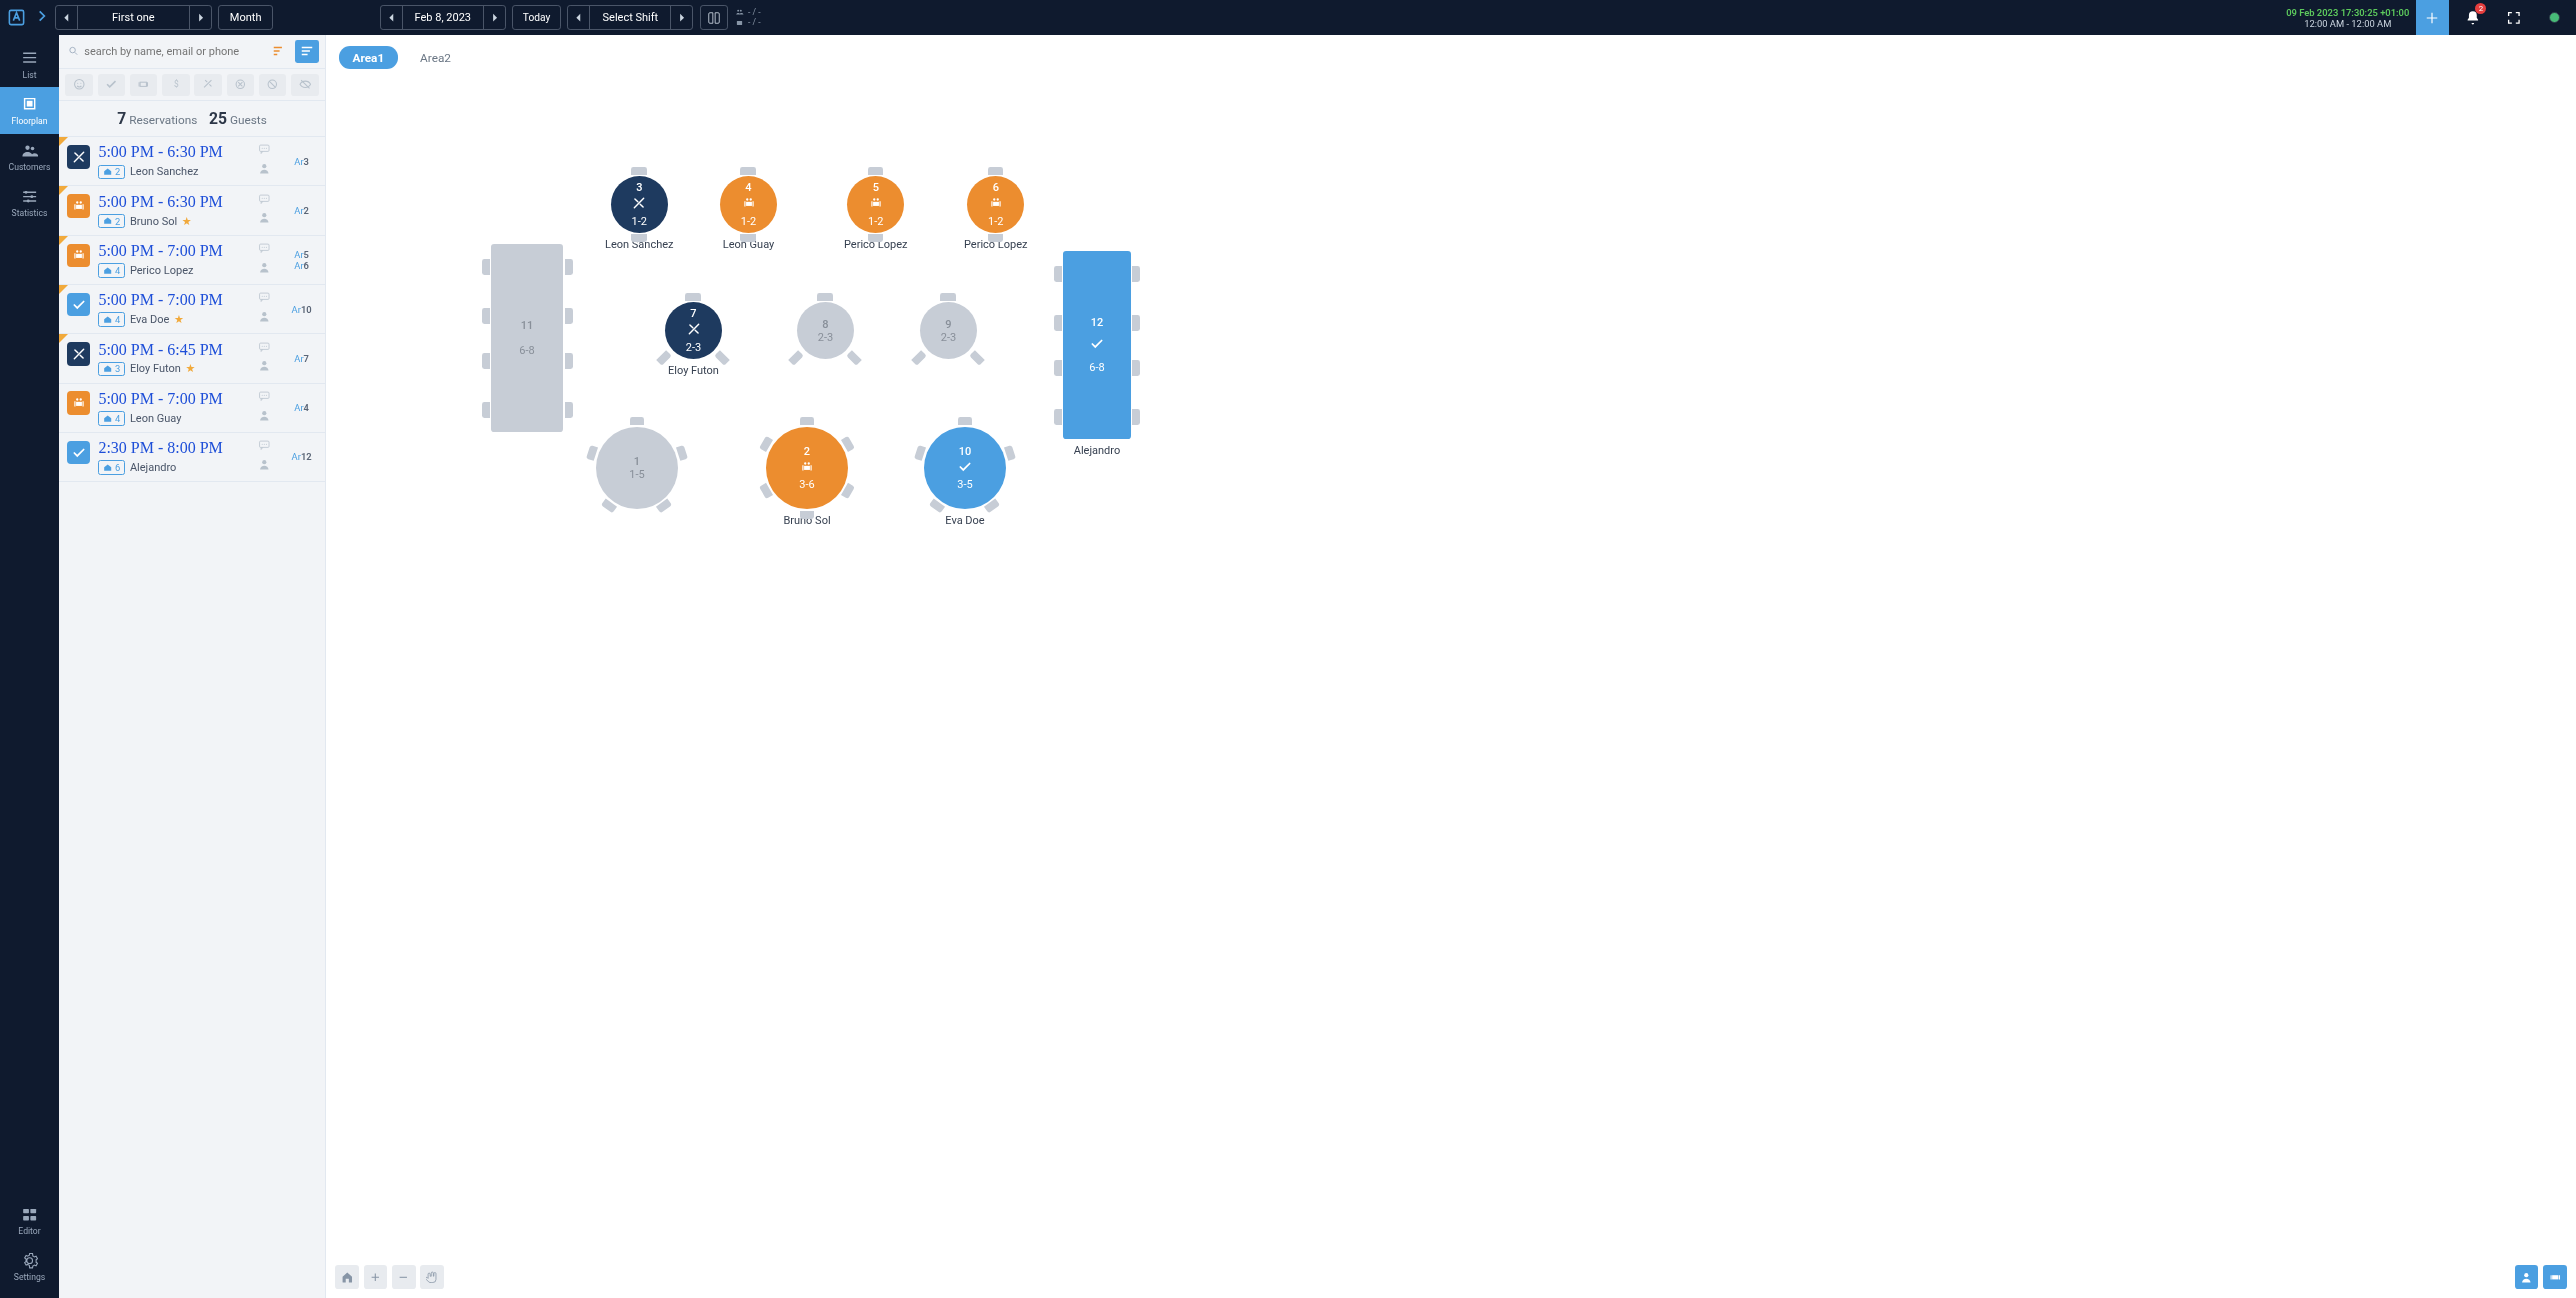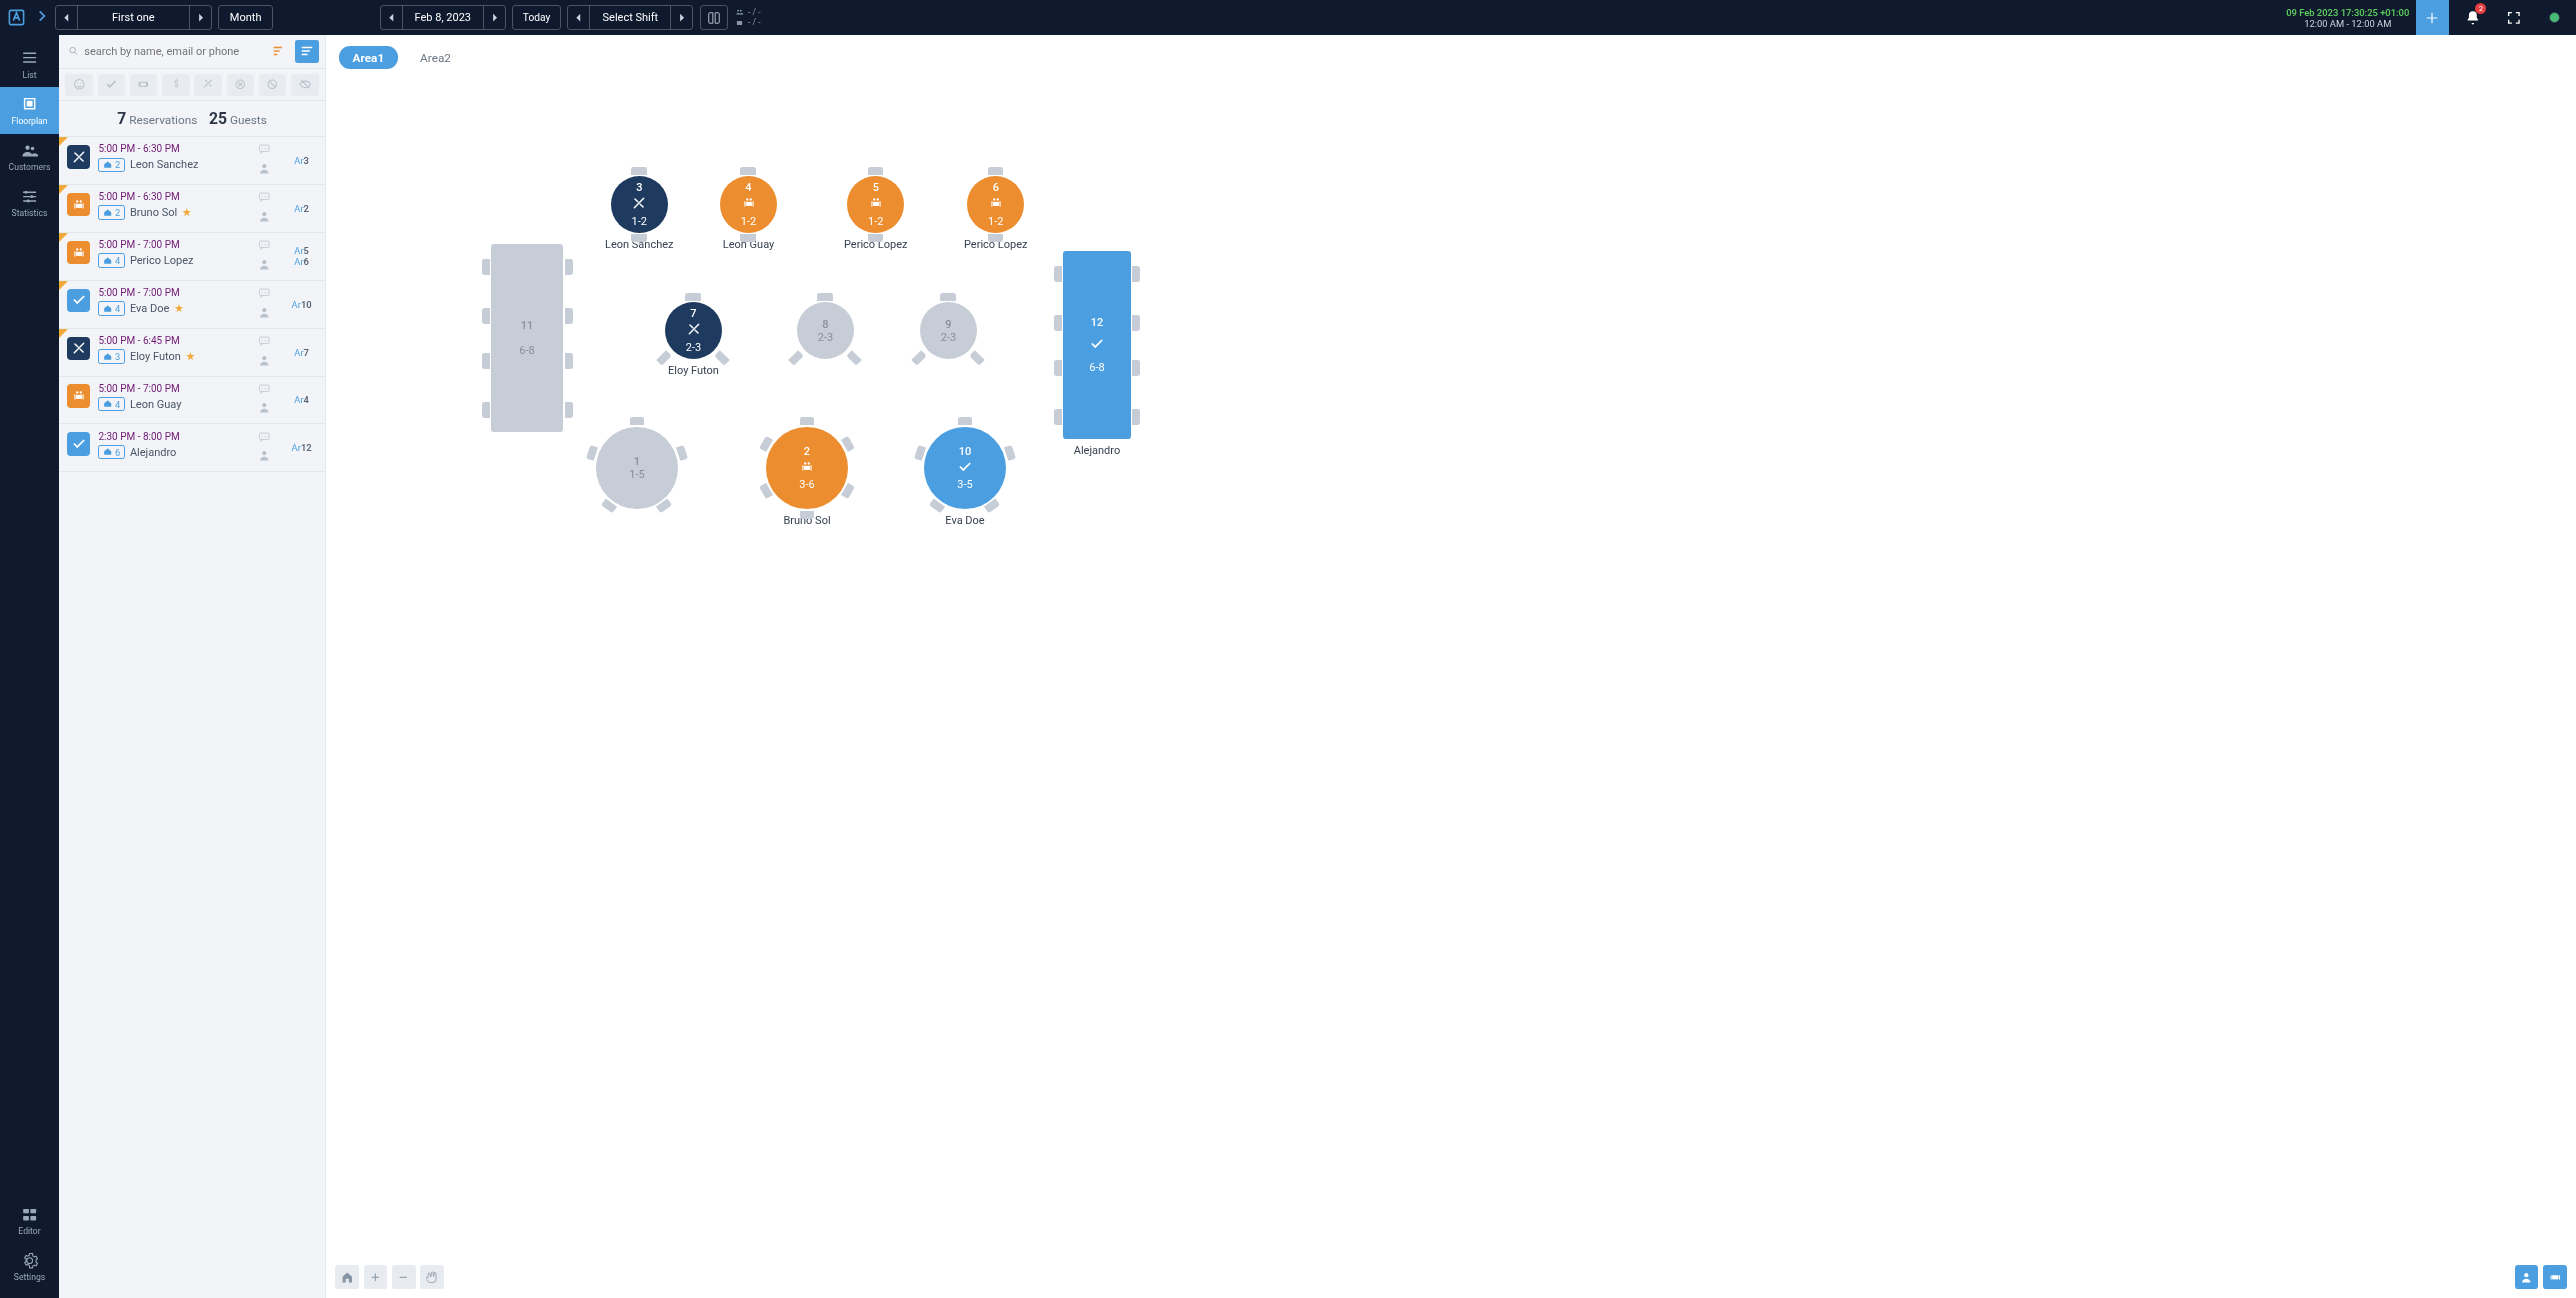--- a/index.html
+++ b/index.html
@@ -58,21 +58,21 @@
 .summary-row b { color:#2d3748; font-size:15.7px; font-weight:700; }
 .res-list { flex:1; overflow-y:auto; }
 .res-item { display:flex; padding:6.3px 7.9px; border-bottom:0.8px solid #e2e8f0; gap:7.9px; cursor:pointer; position:relative; }
 .res-item .corner { position:absolute; top:0; left:0; width:0; height:0; border-top:9.4px solid #f1a93b; border-right:9.4px solid transparent; }
 .status-box { width:23.6px; height:23.6px; border-radius:3.9px; display:flex; align-items:center; justify-content:center; margin-top:1.6px; flex-shrink:0; }
 .status-box svg { width:14px; height:14px; fill:#fff; }
 .status-navy { background:#1e3a5f; }
 .status-orange { background:#ec8d2f; }
 .status-blue { background:#4b9fe1; }
 .res-info { flex:1; min-width:0; }
-.res-time { font-size:10px; color:#701a75; margin-bottom:3.1px; }
+.res-time { font-size:16px; color:#1d4ed8; margin-bottom:3.1px;font-family:Liberation Serif, serif; }
 .res-name-row { display:flex; align-items:center; gap:4.7px; font-size:11px; color:#4a5568; }
 .guest-pill { display:inline-flex; align-items:center; gap:2.4px; border:0.8px solid #4b9fe1; border-radius:2.4px; padding:0.8px 3.9px; font-size:9.4px; color:#4b9fe1; }
 .guest-pill svg { width:9.4px; height:9.4px; fill:#4b9fe1; }
 .star { color:#f1a93b; font-size:11px; }
 .res-side { display:flex; flex-direction:column; align-items:center; gap:3.1px; width:28px; }
 .res-side svg { width:12.6px; height:12.6px; fill:#b8c2cc; }
 .res-area { width:31px; display:flex; flex-direction:column; align-items:center; justify-content:center; font-size:9.4px; }
 .res-area span { color:#4b9fe1; }
 .res-area b { color:#5a6576; font-weight:600; }
 

